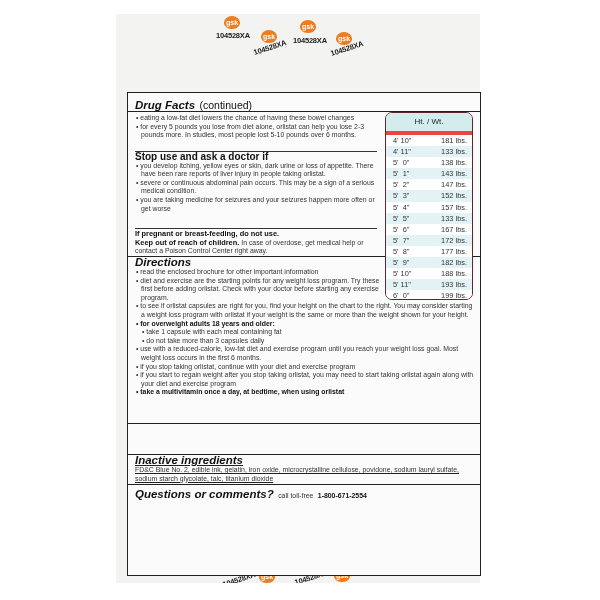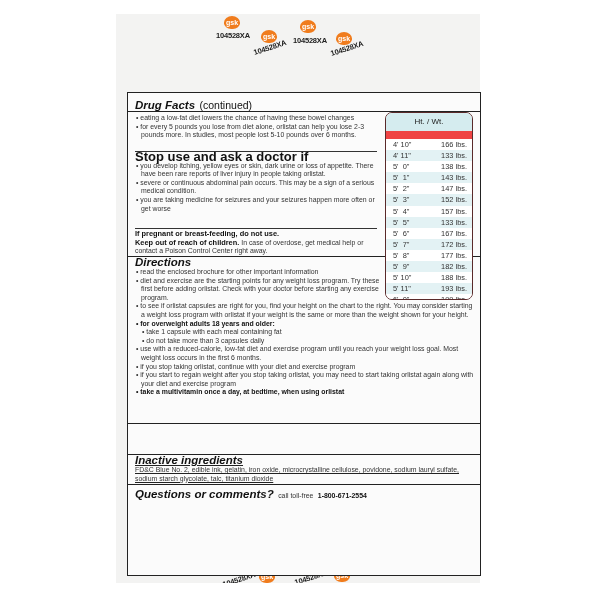--- a/index.html
+++ b/index.html
@@ -12,21 +12,21 @@
   .sec { position:absolute; left:0; width:100%; box-sizing:border-box; padding:0 7px; }
   .hline { position:absolute; left:0; width:100%; border-top:1.2px solid #222; }
   .hline.thin { left:7px; width:242px; border-top:1px solid #333; }
   .h-title { font-size:11.5px; font-weight:bold; font-style:italic; color:#111; }
   .h-title .plain { font-weight:normal; font-style:normal; font-size:10.5px; }
   .txt { font-size:6.9px; line-height:8.6px; color:#333; }
   .b { font-weight:bold; color:#111; }
   .bul { padding-left:6px; text-indent:-5px; }
   .bul2 { padding-left:12px; text-indent:-5px; }
   .tbl { position:absolute; left:257px; top:19px; width:88px; height:188px; border:1.5px solid #5a2a2a; border-radius:7px; background:#ffffff; overflow:hidden; box-sizing:border-box; }
-  .tbl-head { height:18px; background:#d5ecef; border-bottom:8px solid #ef4444; font-size:8px; text-align:center; line-height:18px; color:#222; }
+  .tbl-head { height:18px; background:#d5ecef; border-bottom:4px solid #ef4444; font-size:8px; text-align:center; line-height:18px; color:#222; }
   .tbl-row { display:flex; height:11.1px; font-size:7.4px; line-height:11.1px; color:#333; }
   .tbl-row:nth-child(even) { background:#e3f2f4; }
   .tbl-row .ht { width:40px; padding-left:7px; }
   .tbl-row .wt { flex:1; padding-right:5px; text-align:right; }
 </style>
 </head>
 <body>
 
 <div class="panel"></div>
 
@@ -55,21 +55,21 @@
   </div>
   <div class="hline" style="top:18px;"></div>
 
   <div class="sec txt" style="top:21px;width:258px;">
     <div class="bul">• <span>eating a low-fat diet lowers the chance of having these bowel changes</span></div>
     <div class="bul">• <span>for every 5 pounds you lose from diet alone, orlistat can help you lose 2-3 pounds more. In studies, most people lost 5-10 pounds over 6 months.</span></div>
   </div>
   <div class="hline thin" style="top:58px;"></div>
 
   <div class="sec txt" style="top:60px;width:258px;">
-    <div class="b" style="font-size:13px;">Stop use and ask a doctor if</div>
+    <div class="b" style="font-size:10px;">Stop use and ask a doctor if</div>
     <div class="bul">• <span>you develop itching, yellow eyes or skin, dark urine or loss of appetite. There have been rare reports of liver injury in people taking orlistat.</span></div>
     <div class="bul">• <span>severe or continuous abdominal pain occurs. This may be a sign of a serious medical condition.</span></div>
     <div class="bul">• <span>you are taking medicine for seizures and your seizures happen more often or get worse</span></div>
   </div>
   <div class="hline thin" style="top:135px;"></div>
 
   <div class="sec txt" style="top:137px;width:258px;">
     <div class="b" style="font-size:7.4px;">If pregnant or breast-feeding, do not use.</div>
     <div><span class="b" style="font-size:7.4px;">Keep out of reach of children.</span> <span>In case of overdose, get medical help or contact a Poison Control Center right away.</span></div>
   </div>
@@ -106,21 +106,21 @@
     <span class="h-title">Questions or comments?</span>
     <span class="txt">call toll-free</span>
     <span class="txt b">1-800-671-2554</span>
   </div>
 
   <div class="tbl">
     <div class="tbl-head">Ht. / Wt.</div>
     <div id="tbl-body">
         <div class="tbl-row" style="background: rgb(255, 255, 255);">
           <span class="ht" style="white-space: pre;">4' 10"</span>
-          <span class="wt">166 lbs.</span>
+          <span class="wt">181 lbs.</span>
         </div>
         <div class="tbl-row" style="background: rgb(227, 242, 244);">
           <span class="ht" style="white-space: pre;">4' 11"</span>
           <span class="wt">133 lbs.</span>
         </div>
         <div class="tbl-row" style="background: rgb(255, 255, 255);">
           <span class="ht" style="white-space: pre;">5'  0"</span>
           <span class="wt">138 lbs.</span>
         </div>
         <div class="tbl-row" style="background: rgb(227, 242, 244);">

